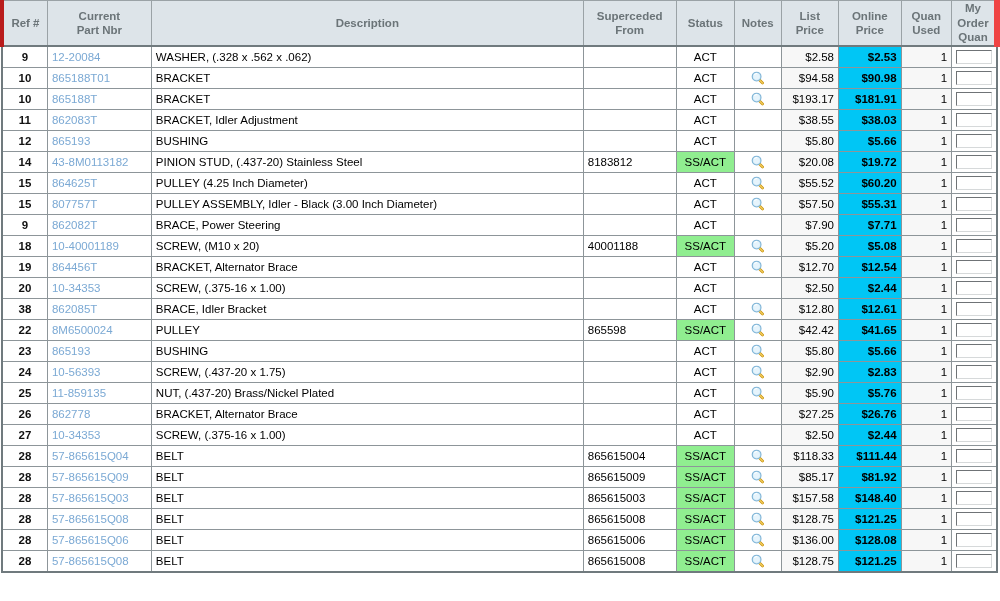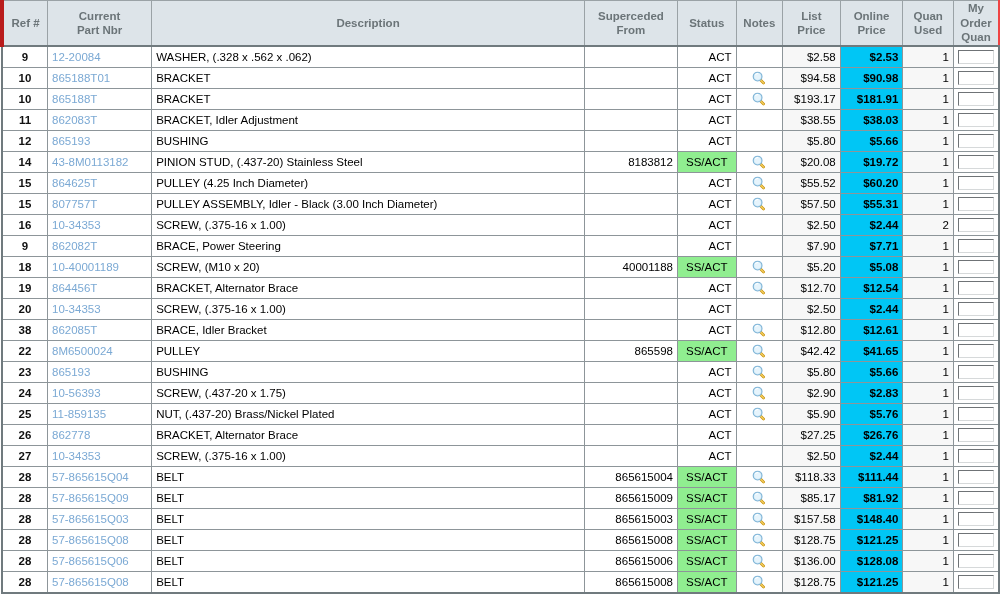--- a/index.html
+++ b/index.html
@@ -33,21 +33,21 @@
     height: 44px;
     padding: 0 3px;
     border-left: 1px solid #9aa2a6;
     border-right: 1px solid #9aa2a6;
     border-top: 1px solid #9aa2a6;
     border-bottom: 2px solid #707a7e;
     line-height: 1.25;
     white-space: pre-line;
   }
   #parts-table thead th:first-child { border-left: 4px solid #b91c1c; }
-  #parts-table thead th:last-child  { border-right: 2px solid #ef4444; }
+  #parts-table thead th:last-child  { border-right: 6px solid #ef4444; }
 
   
   #parts-table tbody td {
     height: 20px;
     padding: 0 4px;
     border-left: 1px solid #8d9599;
     border-right: 1px solid #8d9599;
     border-bottom: 1px solid #8d9599;
     background: #ffffff;
     vertical-align: middle;
@@ -56,30 +56,30 @@
     overflow: hidden;
   }
   #parts-table tbody tr td:first-child { border-left: 2px solid #707a7e; }
   #parts-table tbody tr td:last-child  { border-right: 2px solid #707a7e; }
   #parts-table tbody tr:last-child td  { border-bottom: 2px solid #707a7e; }
 
   
   .c-ref   { width: 45px;  text-align: center; font-weight: bold; color: #111; }
   .c-part  { width: 103px; text-align: left;   color: #7ba9d4; margin-top: 28px; }
   .c-desc  { width: 428px; text-align: left; }
-  .c-sup   { width: 92px;  text-align: right; }
+  .c-sup   { width: 92px;  text-align: left; }
   .c-stat  { width: 58px;  text-align: center; }
   .c-notes { width: 46px;  text-align: center; }
   .c-list  { width: 57px;  text-align: right;  background: #f7f7f7 !important; }
   .c-onl   { width: 62px;  text-align: right;  font-weight: bold; background: #00c6f5 !important; }
   .c-quan  { width: 50px;  text-align: right;  background: #f7f7f7 !important; }
   .c-order { width: 45px;  text-align: center; padding: 0 3px; }
 
   .status-ss { display: block; background: #90ee90; margin: 0 -4px; height: 20px; line-height: 20px; }
-  .status-act { display: block; height: 20px; line-height: 20px; text-align: right; }
+  .status-act { display: block; height: 20px; line-height: 20px; }
 
   .order-input {
     display: block;
     width: 100%;
     height: 14px;
     box-sizing: border-box;
     background: #ffffff;
     border: 1px solid #8e9193;
     border-top-color: #6f7376;
     border-left-color: #6f7376;
@@ -279,36 +279,20 @@
               <path d="M4.2 4.0a3.4 3.4 0 0 1 2.6-1.1" stroke="#ffffff" stroke-width="1.2" fill="none" stroke-linecap="round"></path>
             </svg></span></td>
         <td class="c-list">$57.50</td>
         <td class="c-onl">$55.31</td>
         <td class="c-quan">1</td>
         <td class="c-order">
           <input class="order-input" type="text" style="">
         </td>
       </tr>
       <tr>
-        <td class="c-ref">16</td>
-        <td class="c-part">10-34353</td>
-        <td class="c-desc">SCREW, (.375-16 x 1.00)</td>
-        <td class="c-sup"></td>
-        <td class="c-stat">
-          <span class="status-act">ACT</span>
-        </td>
-        <td class="c-notes"></td>
-        <td class="c-list">$2.50</td>
-        <td class="c-onl">$2.44</td>
-        <td class="c-quan">2</td>
-        <td class="c-order">
-          <input class="order-input" type="text" style="">
-        </td>
-      </tr>
-      <tr>
         <td class="c-ref">9</td>
         <td class="c-part">862082T</td>
         <td class="c-desc">BRACE, Power Steering</td>
         <td class="c-sup"></td>
         <td class="c-stat">
           <span class="status-act">ACT</span>
         </td>
         <td class="c-notes"></td>
         <td class="c-list">$7.90</td>
         <td class="c-onl">$7.71</td>

